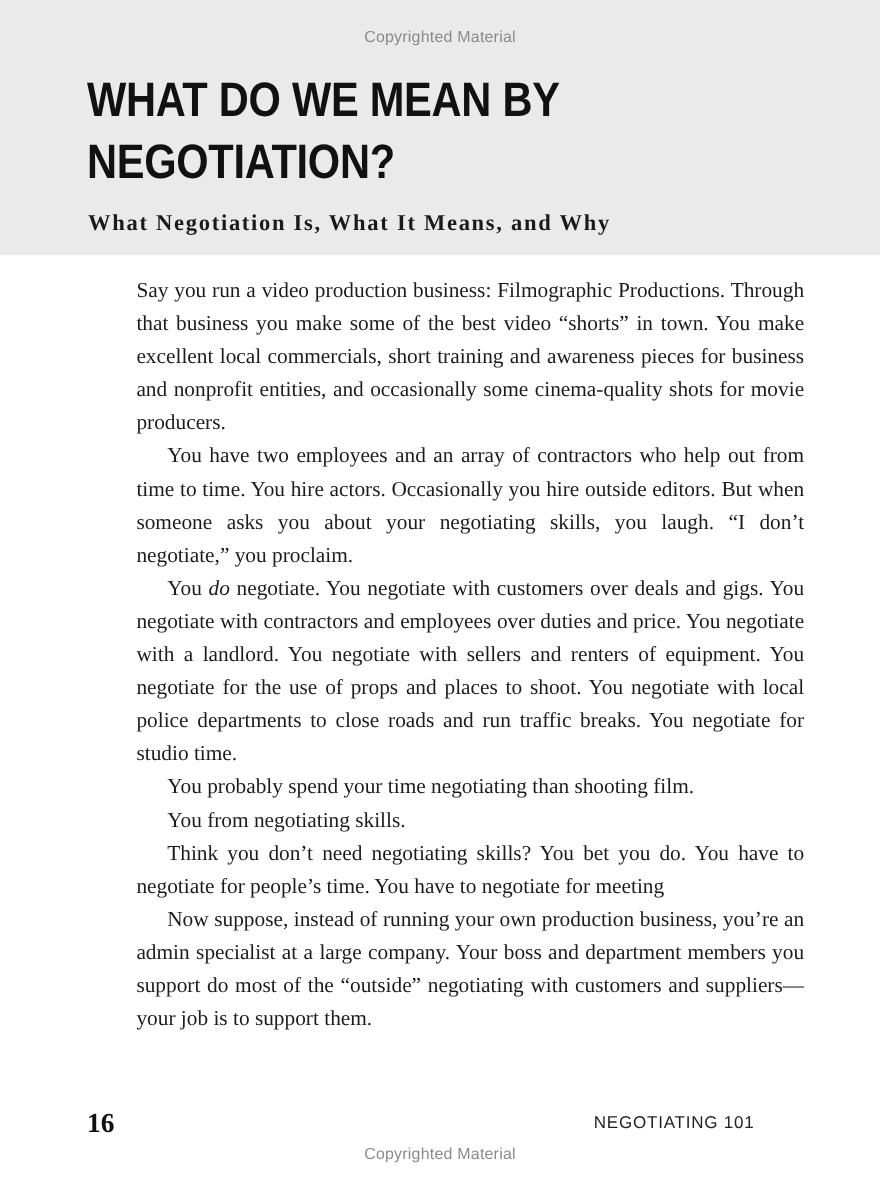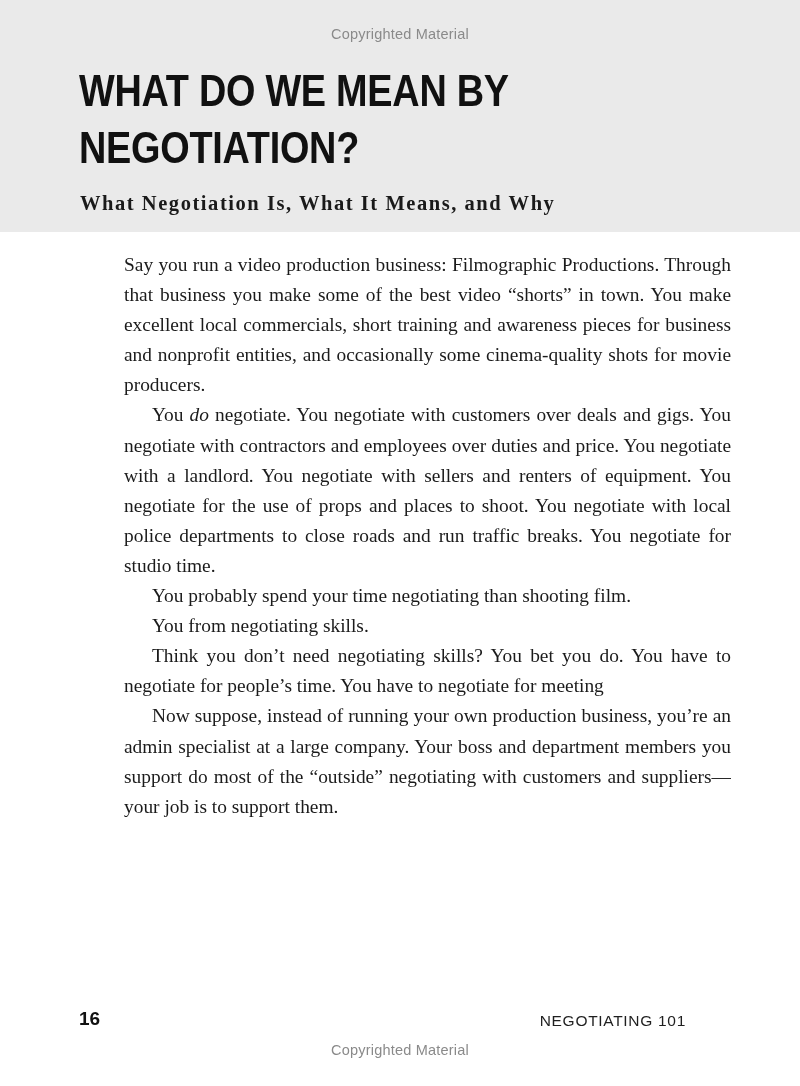--- a/index.html
+++ b/index.html
@@ -110,23 +110,23 @@
     position: absolute;
     left: 0;
     top: 1008px;
     width: 800px;
     height: 30px;
   }
   .page-number {
     position: absolute;
     left: 79px;
     top: 0;
-    font-family: Liberation Sans, sans-serif;
+    font-family: Liberation Serif, serif;
     font-weight: bold;
-    font-size: 19px;
+    font-size: 25px;
     color: #111111;
   }
   .running-head {
     position: absolute;
     right: 114px;
     top: 4px;
     font-family: "Liberation Sans", sans-serif;
     font-size: 15.5px;
     letter-spacing: 0.7px;
     color: #1f1f1f;
@@ -154,20 +154,21 @@
 
   <div class="chapter-title">
     <span class="line">WHAT DO WE MEAN BY</span>
     <span class="line">NEGOTIATION?</span>
   </div>
 
   <div class="chapter-subtitle">What Negotiation Is, What It Means, and Why</div>
 
   <div class="body-text">
     <p class="first">Say you run a video production business: Filmographic Productions. Through that business you make some of the best video “shorts” in town. You make excellent local commercials, short training and awareness pieces for business and nonprofit entities, and occasion­ally some cinema-quality shots for movie producers.</p>
+    <p>You have two employees and an array of contractors who help out from time to time. You hire actors. Occasionally you hire outside editors. But when someone asks you about your negotiating skills, you laugh. “I don’t negotiate,” you proclaim.</p>
     <p><span>You </span><em>do</em><span> negotiate. You negotiate with customers over deals and gigs. You negotiate with contractors and employees over duties and price. You negotiate with a landlord. You negotiate with sellers and renters of equipment. You negotiate for the use of props and places to shoot. You negotiate with local police departments to close roads and run traffic breaks. You negotiate for studio time.</span></p>
     <p class="short">You probably spend your time negotiating than shooting film.</p>
     <p class="short">You from negotiating skills.</p>
     <p>Think you don’t need negotiating skills? You bet you do. You have to negotiate for people’s time. You have to negotiate for meeting</p>
     <p>Now suppose, instead of running your own production business, you’re an admin specialist at a large company. Your boss and depart­ment members you support do most of the “outside” negotiating with customers and suppliers—your job is to support them.</p>
   </div>
 
   <div class="footer">
     <span class="page-number">16</span>
     <span class="running-head">NEGOTIATING 101</span>

